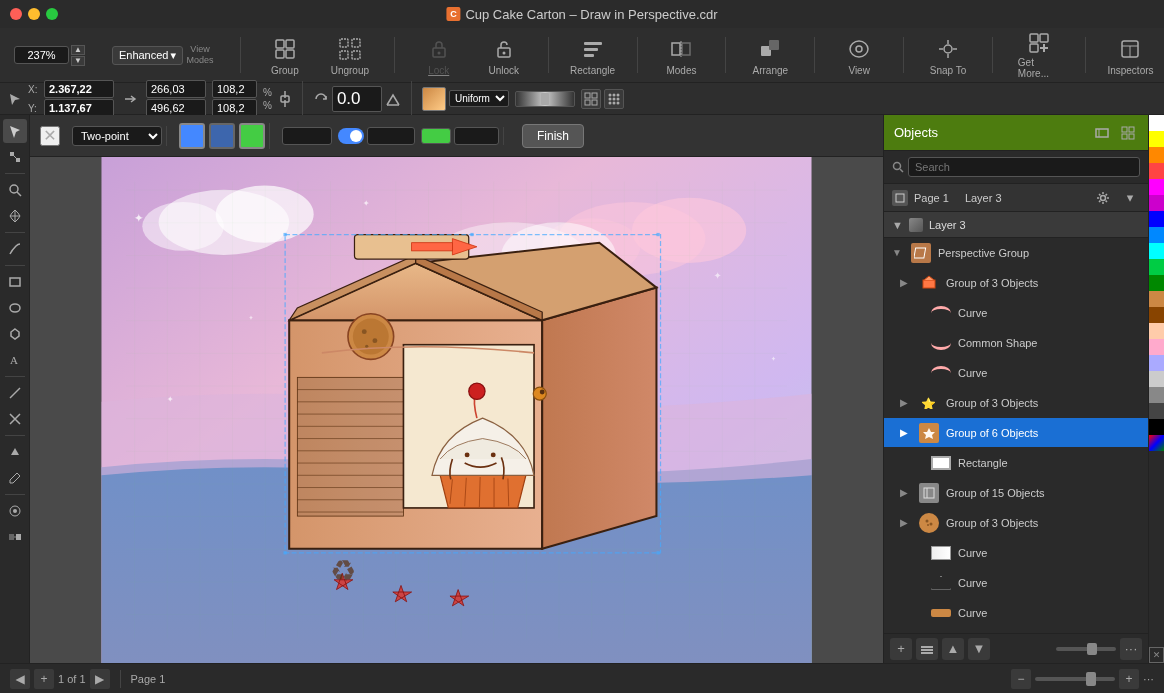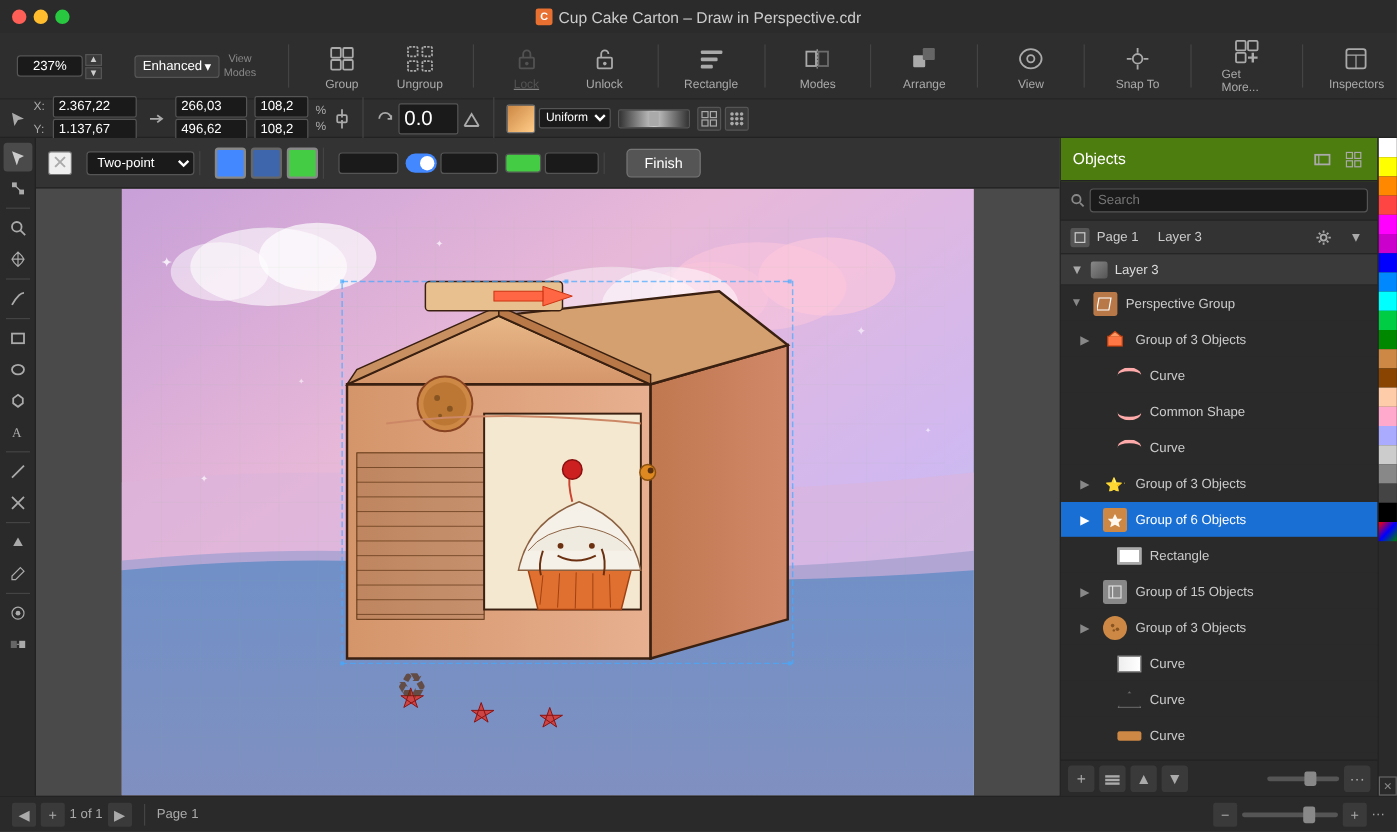--- a/index.html
+++ b/index.html
@@ -20,21 +20,21 @@
     .toolbar-group { display: flex; flex-direction: column; align-items: center; justify-content: center; padding: 2px 6px; cursor: pointer; border-radius: 4px; min-width: 50px; height: 48px; }
     .toolbar-group .icon-area { width: 28px; height: 28px; display: flex; align-items: center; justify-content: center; }
     .toolbar-group .label { font-size: 10px; color: #aaa; margin-top: 2px; }
     .zoom-input { background: #1a1a1a; border: 1px solid #555; color: #fff; width: 55px; font-size: 11px; text-align: center; border-radius: 3px; padding: 2px; }
     .view-modes-btn { background: #3a3a3a; border: 1px solid #555; color: #fff; border-radius: 3px; font-size: 11px; padding: 2px 6px; cursor: pointer; display: flex; align-items: center; gap: 2px; }
     .divider { width: 1px; height: 36px; background: #444; margin: 0 4px; }
     
     
     .toolbar2 { height: 32px; background: #2e2e2e; display: flex; align-items: center; padding: 0 8px; gap: 6px; border-bottom: 1px solid #222; }
     .coord-label { font-size: 10px; color: #aaa; width: 14px; }
-    .coord-input { background: #1a1a1a; border: 1px solid #555; color: #fff; width: 70px; font-size: 11px; padding: 2px 4px; border-radius: 2px; }
+    .coord-input { background: #1a1a1a; border: 1px solid #555; color: #fff; width: 70px; font-size: 11px; padding: 2px 4px; border-radius: 2px; font-weight: bold; }
     .size-input { background: #1a1a1a; border: 1px solid #555; color: #fff; width: 60px; font-size: 11px; padding: 2px 4px; border-radius: 2px; }
     .percent-input { background: #1a1a1a; border: 1px solid #555; color: #fff; width: 45px; font-size: 11px; padding: 2px 4px; border-radius: 2px; }
     .angle-input { background: #1a1a1a; border: 1px solid #555; color: #fff; width: 50px; font-size: 17px; padding: 2px 4px; border-radius: 2px; }
     
     
     .main-area { display: flex; height: calc(693px - 28px - 55px - 32px - 30px); }
     
     
     .left-toolbar { width: 30px; background: #2a2a2a; display: flex; flex-direction: column; align-items: center; padding: 4px 0; gap: 2px; border-right: 1px solid #222; }
     .lt-btn { width: 24px; height: 24px; display: flex; align-items: center; justify-content: center; border-radius: 3px; cursor: pointer; color: #ccc; font-size: 14px; }

